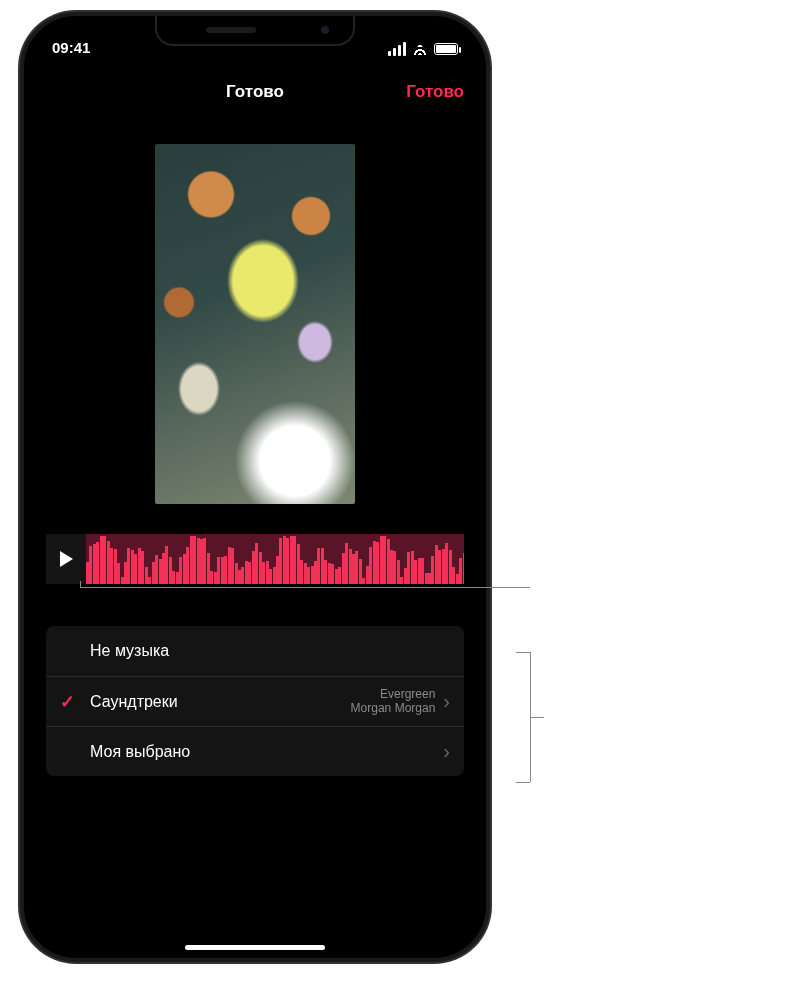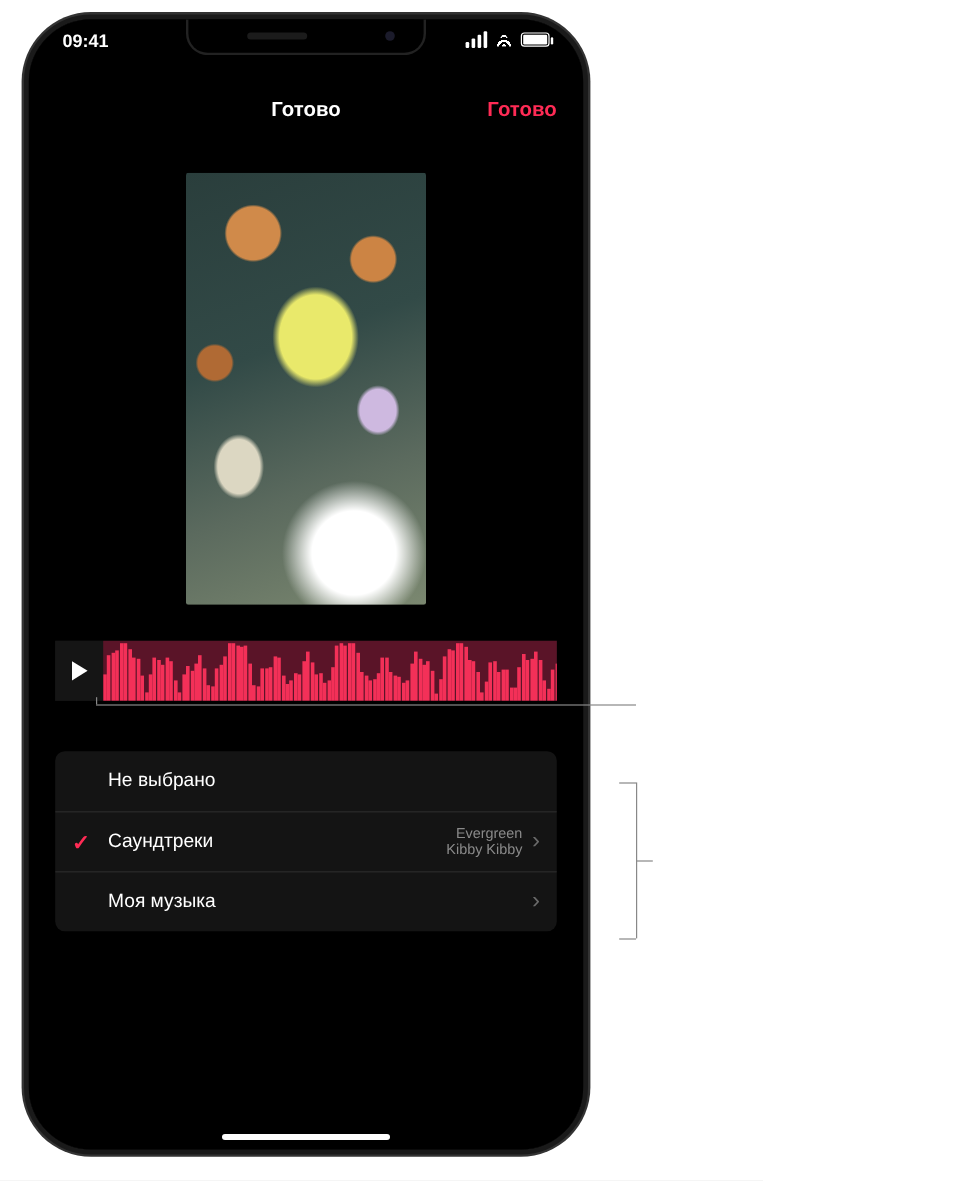--- a/index.html
+++ b/index.html
@@ -44,21 +44,21 @@
     inset: 0;
     background: #000;
     color: #fff;
   }
 
   
   .status {
     position: absolute; top: 10px;
     left: 0; right: 0;
     height: 30px;
-    display: flex; justify-content: space-between; align-items: flex-start;
+    display: flex; justify-content: space-between; align-items: flex-end;
     padding: 0 28px;
     font-size: 15px; font-weight: 600;
     z-index: 40;
   }
   .status .right { display:flex; align-items:center; gap:6px; }
   .signal { display:flex; align-items:flex-end; gap:2px; }
   .signal i { width:3px; background:#fff; border-radius:1px; display:block; }
   .signal i:nth-child(1){height:5px}.signal i:nth-child(2){height:8px}.signal i:nth-child(3){height:11px}.signal i:nth-child(4){height:14px}
   .wifi { width:16px; height:12px; position:relative; }
   .wifi::before { content:""; position:absolute; inset:0; background:
@@ -326,36 +326,36 @@
             <div class="bar" style="left: 366.182px; height: 16.8903px;"></div>
             <div class="bar" style="left: 369.636px; height: 9.7611px;"></div>
             <div class="bar" style="left: 373.091px; height: 25.8312px;"></div>
             <div class="bar" style="left: 376.545px; height: 31.3419px;"></div>
           </div>
       </div>
 
       <div class="list">
 
         <div class="row">
-          <span>Не выбрано</span>
+          <span>Не музыка</span>
         </div>
 
         <div class="row">
           <span class="check">✓</span>
           <span>Саундтреки</span>
           <span class="spacer"></span>
           <span class="meta">
             <div>Evergreen</div>
-            <div>Kibby Kibby</div>
+            <div>Morgan Morgan</div>
           </span>
           <span class="chev">›</span>
         </div>
 
         <div class="row">
-          <span>Моя музыка</span>
+          <span>Моя выбрано</span>
           <span class="spacer"></span>
           <span class="chev">›</span>
         </div>
 
       </div>
 
       <div class="home-indicator"></div>
     </div>
   </div>
 

